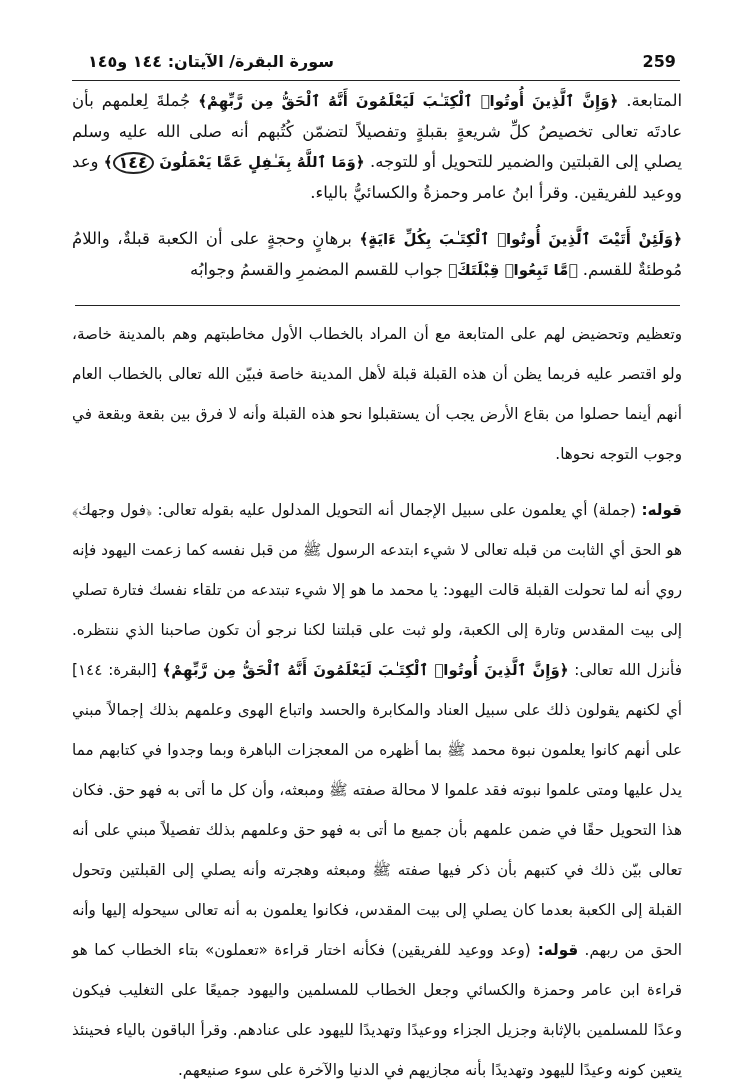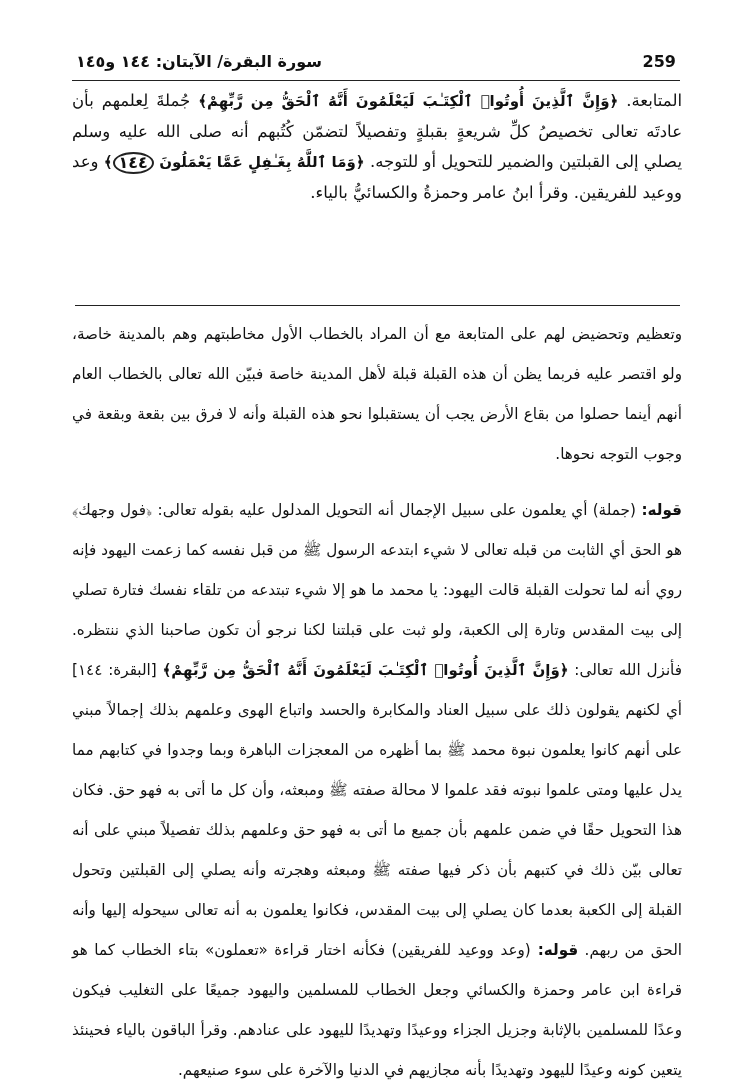--- a/index.html
+++ b/index.html
@@ -3,21 +3,21 @@
 <meta charset="utf-8">
 <style>
   html, body { margin:0; padding:0; background:#ffffff; }
   body { width:755px; height:1082px; position:relative; overflow:hidden; color:#111; }
   .page { position:absolute; left:0; top:0; width:755px; height:1082px; }
   .header {
     position:absolute; left:72px; top:52px; width:608px; height:26px;
     direction:rtl; font-family:"DejaVu Sans", sans-serif; font-size:16px; font-weight:bold;
   }
   .header .pnum { position:absolute; right:4px; top:0; }
-  .header .sura { position:absolute; left:4px; top:0; }
+  .header .sura { position:absolute; left:16px; top:0; }
   .header-rule { position:absolute; left:72px; top:80px; width:608px; height:0; border-top:1.6px solid #222; }
 
   .block { position:absolute; left:72px; width:610px; direction:rtl; text-align:justify; text-align-last:right; }
   .main-text { top:86px; font-family:"DejaVu Serif", serif; font-size:16.5px; line-height:30.5px; }
   .main-text p { margin:0; }
   .main-text p + p { margin-top:16px; }
   .quran { font-family:"DejaVu Sans", sans-serif; font-weight:bold; font-size:15px; }
   .ayah-num {
     display:inline-block; border:2px double #222; border-radius:50%; padding:0 4px;
     font-size:16px; line-height:18px; font-family:"DejaVu Sans", sans-serif; font-weight:bold; vertical-align:middle;
@@ -36,20 +36,23 @@
   <div class="header">
     <span class="pnum">259</span>
     <span class="sura">سورة البقرة/ الآيتان: ١٤٤ و١٤٥</span>
   </div>
   <div class="header-rule"></div>
 
   <div class="block main-text">
     <p>
       <span>المتابعة. </span><span class="quran">﴿وَإِنَّ ٱلَّذِينَ أُوتُوا۟ ٱلْكِتَـٰبَ لَيَعْلَمُونَ أَنَّهُ ٱلْحَقُّ مِن رَّبِّهِمْ﴾</span><span> جُملةَ لِعلمهم بأن عادتَه تعالى تخصيصُ كلِّ شريعةٍ بقبلةٍ وتفصيلاً لتضمّن كُتُبهم أنه صلى الله عليه وسلم يصلي إلى القبلتين والضمير للتحويل أو للتوجه. </span><span class="quran">﴿وَمَا ٱللَّهُ بِغَـٰفِلٍ عَمَّا يَعْمَلُونَ</span> <span class="ayah-num">١٤٤</span><span class="quran">﴾</span><span> وعد ووعيد للفريقين. وقرأ ابنُ عامر وحمزةُ والكسائيُّ بالياء.</span>
     </p>
+    <p>
+      <span class="quran">﴿وَلَئِنْ أَتَيْتَ ٱلَّذِينَ أُوتُوا۟ ٱلْكِتَـٰبَ بِكُلِّ ءَايَةٍ﴾</span><span> برهانٍ وحجةٍ على أن الكعبة قبلةٌ، واللامُ مُوطئةٌ للقسم. </span><span class="quran">﴿مَّا تَبِعُوا۟ قِبْلَتَكَ﴾</span><span> جواب للقسم المضمرِ والقسمُ وجوابُه</span>
+    </p>
   </div>
 
   <div class="divider"></div>
 
   <div class="block commentary">
     <p>
       <span>وتعظيم وتحضيض لهم على المتابعة مع أن المراد بالخطاب الأول مخاطبتهم وهم بالمدينة خاصة، ولو اقتصر عليه فربما يظن أن هذه القبلة قبلة لأهل المدينة خاصة فبيّن الله تعالى بالخطاب العام أنهم أينما حصلوا من بقاع الأرض يجب أن يستقبلوا نحو هذه القبلة وأنه لا فرق بين بقعة وبقعة في وجوب التوجه نحوها.</span>
     </p>
     <p>
       <span class="qawluh">قوله: </span><span>(جملة) أي يعلمون على سبيل الإجمال أنه التحويل المدلول عليه بقوله تعالى: ﴿فول وجهك﴾ هو الحق أي الثابت من قبله تعالى لا شيء ابتدعه الرسول ﷺ من قبل نفسه كما زعمت اليهود فإنه روي أنه لما تحولت القبلة قالت اليهود: يا محمد ما هو إلا شيء تبتدعه من تلقاء نفسك فتارة تصلي إلى بيت المقدس وتارة إلى الكعبة، ولو ثبت على قبلتنا لكنا نرجو أن تكون صاحبنا الذي ننتظره. فأنزل الله تعالى: </span><span class="quran">﴿وَإِنَّ ٱلَّذِينَ أُوتُوا۟ ٱلْكِتَـٰبَ لَيَعْلَمُونَ أَنَّهُ ٱلْحَقُّ مِن رَّبِّهِمْ﴾</span><span> [البقرة: ١٤٤] أي لكنهم يقولون ذلك على سبيل العناد والمكابرة والحسد واتباع الهوى وعلمهم بذلك إجمالاً مبني على أنهم كانوا يعلمون نبوة محمد ﷺ بما أظهره من المعجزات الباهرة وبما وجدوا في كتابهم مما يدل عليها ومتى علموا نبوته فقد علموا لا محالة صفته ﷺ ومبعثه، وأن كل ما أتى به فهو حق. فكان هذا التحويل حقًا في ضمن علمهم بأن جميع ما أتى به فهو حق وعلمهم بذلك تفصيلاً مبني على أنه تعالى بيّن ذلك في كتبهم بأن ذكر فيها صفته ﷺ ومبعثه وهجرته وأنه يصلي إلى القبلتين وتحول القبلة إلى الكعبة بعدما كان يصلي إلى بيت المقدس، فكانوا يعلمون به أنه تعالى سيحوله إليها وأنه الحق من ربهم. </span><span class="qawluh">قوله: </span><span>(وعد ووعيد للفريقين) فكأنه اختار قراءة «تعملون» بتاء الخطاب كما هو قراءة ابن عامر وحمزة والكسائي وجعل الخطاب للمسلمين واليهود جميعًا على التغليب فيكون وعدًا للمسلمين بالإثابة وجزيل الجزاء ووعيدًا وتهديدًا لليهود على عنادهم. وقرأ الباقون بالياء فحينئذ يتعين كونه وعيدًا لليهود وتهديدًا بأنه مجازيهم في الدنيا والآخرة على سوء صنيعهم.</span>

